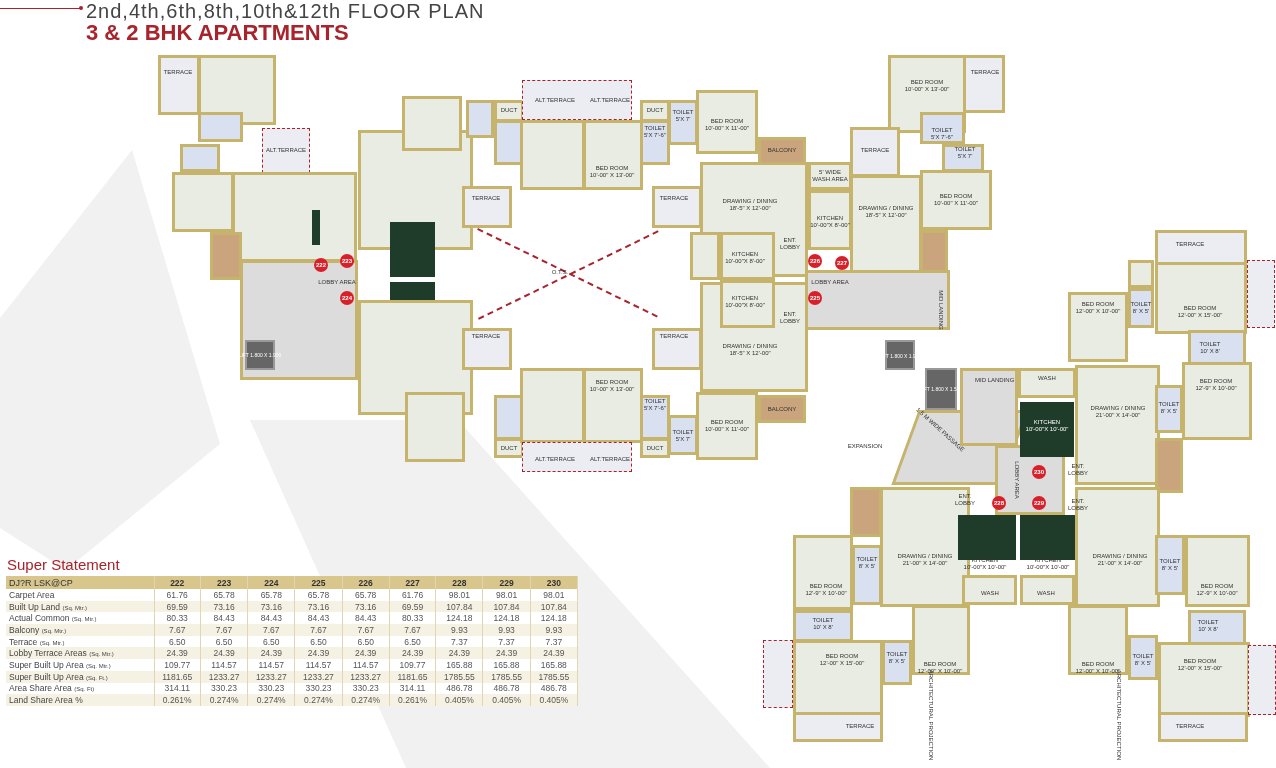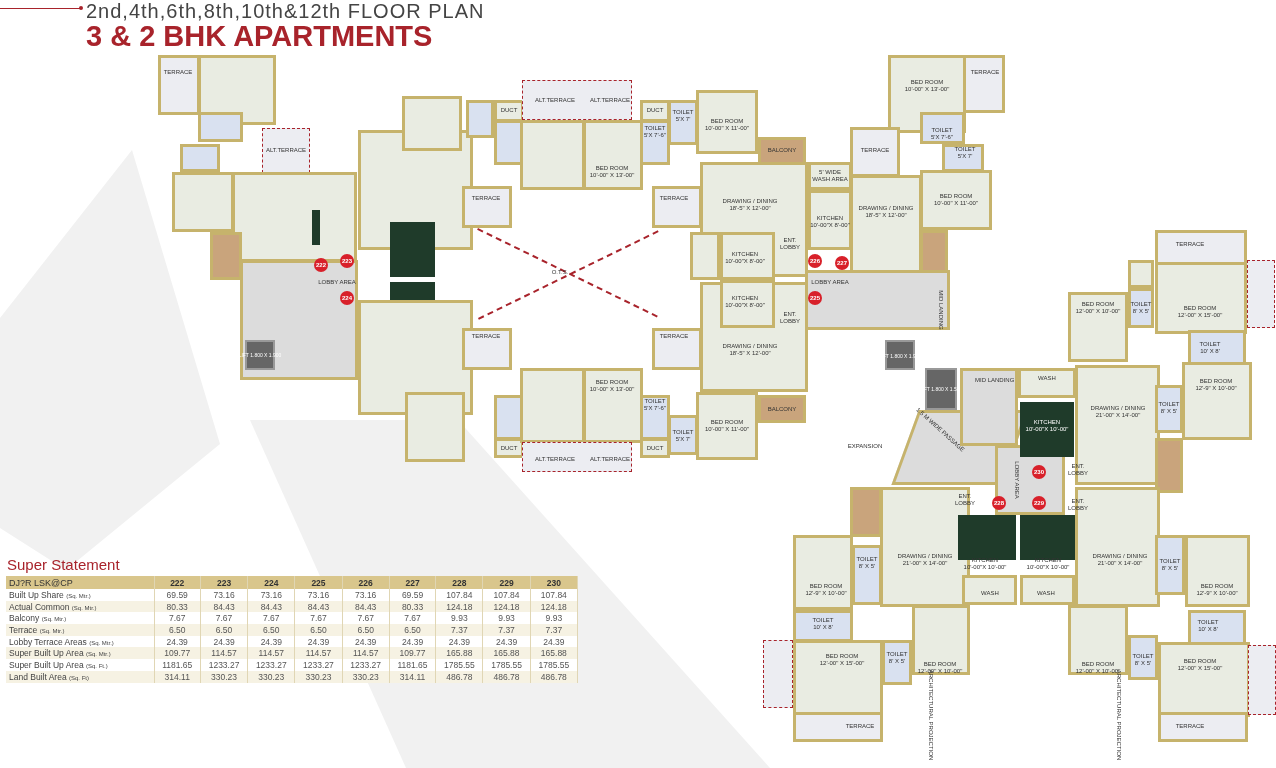--- a/index.html
+++ b/index.html
@@ -1,21 +1,21 @@
 <!DOCTYPE html>
 <html><head>
 <meta charset="utf-8">
 <style>
   *{box-sizing:border-box;margin:0;padding:0}
   body{width:1276px;height:768px;position:relative;overflow:hidden;background:#ffffff;font-family:"Liberation Sans",sans-serif;color:#333}
   .bgshape{position:absolute;background:#f1f1f1}
   .hdr-line{position:absolute;left:0;top:8px;width:80px;height:1px;background:#a8232b}
   .hdr-dot{position:absolute;left:79px;top:6px;width:4px;height:4px;border-radius:50%;background:#a8232b}
   .title1{position:absolute;left:86px;top:0;font-size:20px;letter-spacing:1px;color:#444;font-family:"Liberation Sans",sans-serif;white-space:nowrap}
-  .title2{position:absolute;left:86px;top:20px;font-size:29px;font-weight:bold;color:#a8232b;white-space:nowrap}
+  .title2{position:absolute;left:86px;top:20px;font-size:22px;font-weight:bold;color:#a8232b;white-space:nowrap}
   
   .plan{position:absolute;left:0;top:0;width:1276px;height:768px}
   .room{position:absolute;background:#e9ece2;border:3px solid #c6b36c}
   .wet{background:#d9e1f0}
   .bal{background:#c9a47c}
   .ter{background:#ecedf2}
   .lobby{background:#dcdcdc}
   .rl{position:absolute;font-size:6px;color:#333;text-align:center;line-height:7px;white-space:nowrap;transform:translate(-50%,-50%)}
   .unit{position:absolute;width:14px;height:14px;border-radius:50%;background:#d8202a;color:#fff;font-size:6px;font-weight:bold;display:flex;align-items:center;justify-content:center;transform:translate(-50%,-50%)}
   .kit{position:absolute;background:#1f3b2a}
@@ -314,21 +314,33 @@
       <th>225</th>
       <th>226</th>
       <th>227</th>
       <th>228</th>
       <th>229</th>
       <th>230</th>
     </tr>
   </thead>
   <tbody id="as-body">
       <tr>
-        <td class="lbl"><span>Built Up Share</span> <small>(Sq. Mtr.)</small></td>
+        <td class="lbl"><span>Carpet Area</span> <small></small></td>
+        <td>61.76</td>
+        <td>65.78</td>
+        <td>65.78</td>
+        <td>65.78</td>
+        <td>65.78</td>
+        <td>61.76</td>
+        <td>98.01</td>
+        <td>98.01</td>
+        <td>98.01</td>
+      </tr>
+      <tr>
+        <td class="lbl"><span>Built Up Land</span> <small>(Sq. Mtr.)</small></td>
         <td>69.59</td>
         <td>73.16</td>
         <td>73.16</td>
         <td>73.16</td>
         <td>73.16</td>
         <td>69.59</td>
         <td>107.84</td>
         <td>107.84</td>
         <td>107.84</td>
       </tr>
@@ -398,25 +410,37 @@
         <td>1233.27</td>
         <td>1233.27</td>
         <td>1233.27</td>
         <td>1233.27</td>
         <td>1181.65</td>
         <td>1785.55</td>
         <td>1785.55</td>
         <td>1785.55</td>
       </tr>
       <tr>
-        <td class="lbl"><span>Land Built Area</span> <small>(Sq. Ft)</small></td>
+        <td class="lbl"><span>Area Share Area</span> <small>(Sq. Ft)</small></td>
         <td>314.11</td>
         <td>330.23</td>
         <td>330.23</td>
         <td>330.23</td>
         <td>330.23</td>
         <td>314.11</td>
         <td>486.78</td>
         <td>486.78</td>
         <td>486.78</td>
       </tr>
+      <tr>
+        <td class="lbl"><span>Land Share Area %</span> <small></small></td>
+        <td>0.261%</td>
+        <td>0.274%</td>
+        <td>0.274%</td>
+        <td>0.274%</td>
+        <td>0.274%</td>
+        <td>0.261%</td>
+        <td>0.405%</td>
+        <td>0.405%</td>
+        <td>0.405%</td>
+      </tr>
     </tbody>
 </table>
 
 </body></html>

